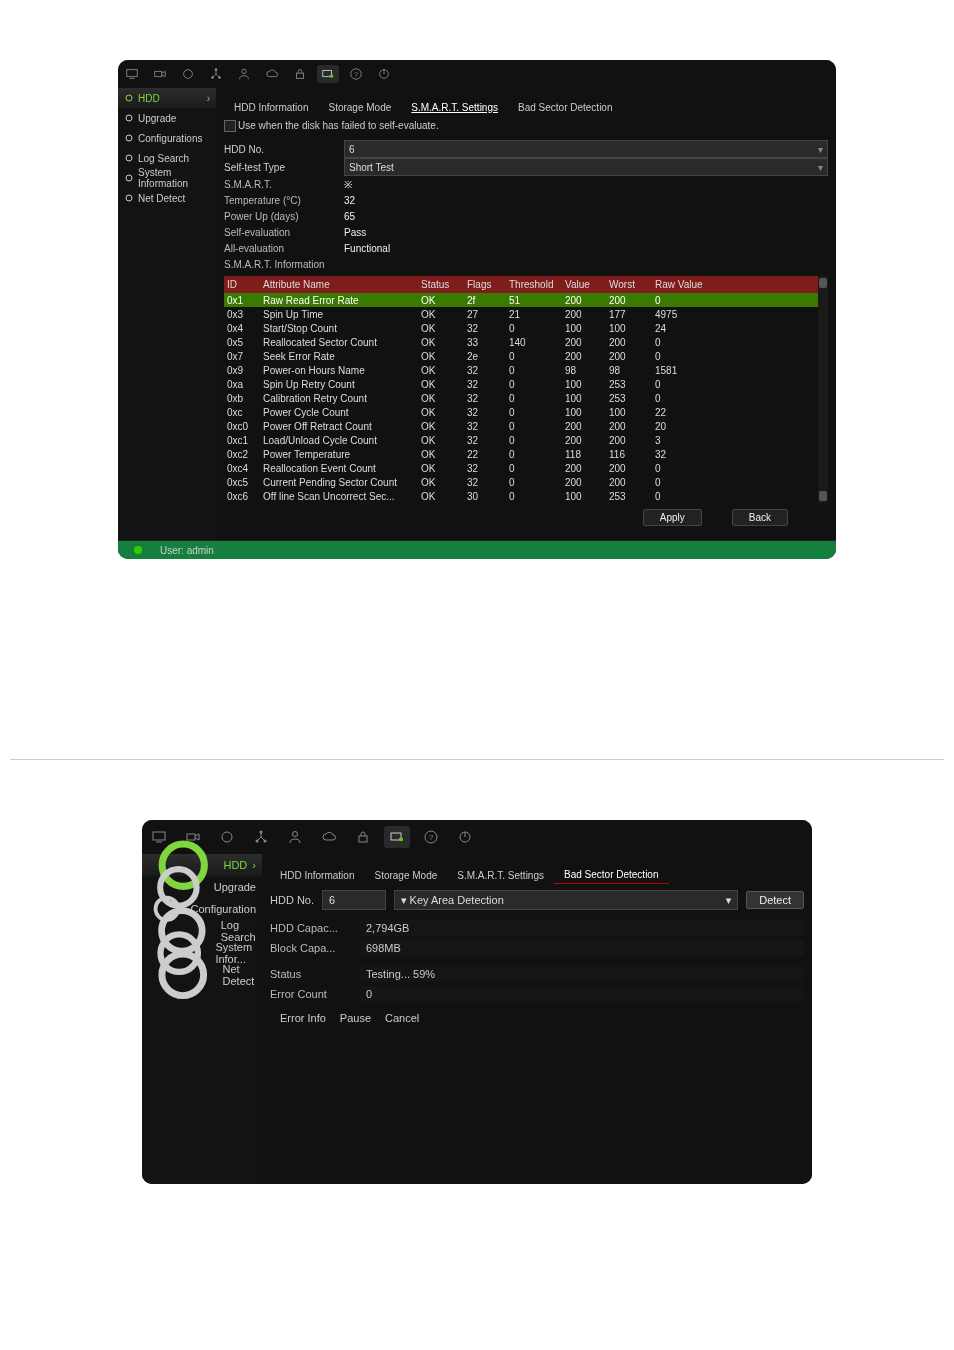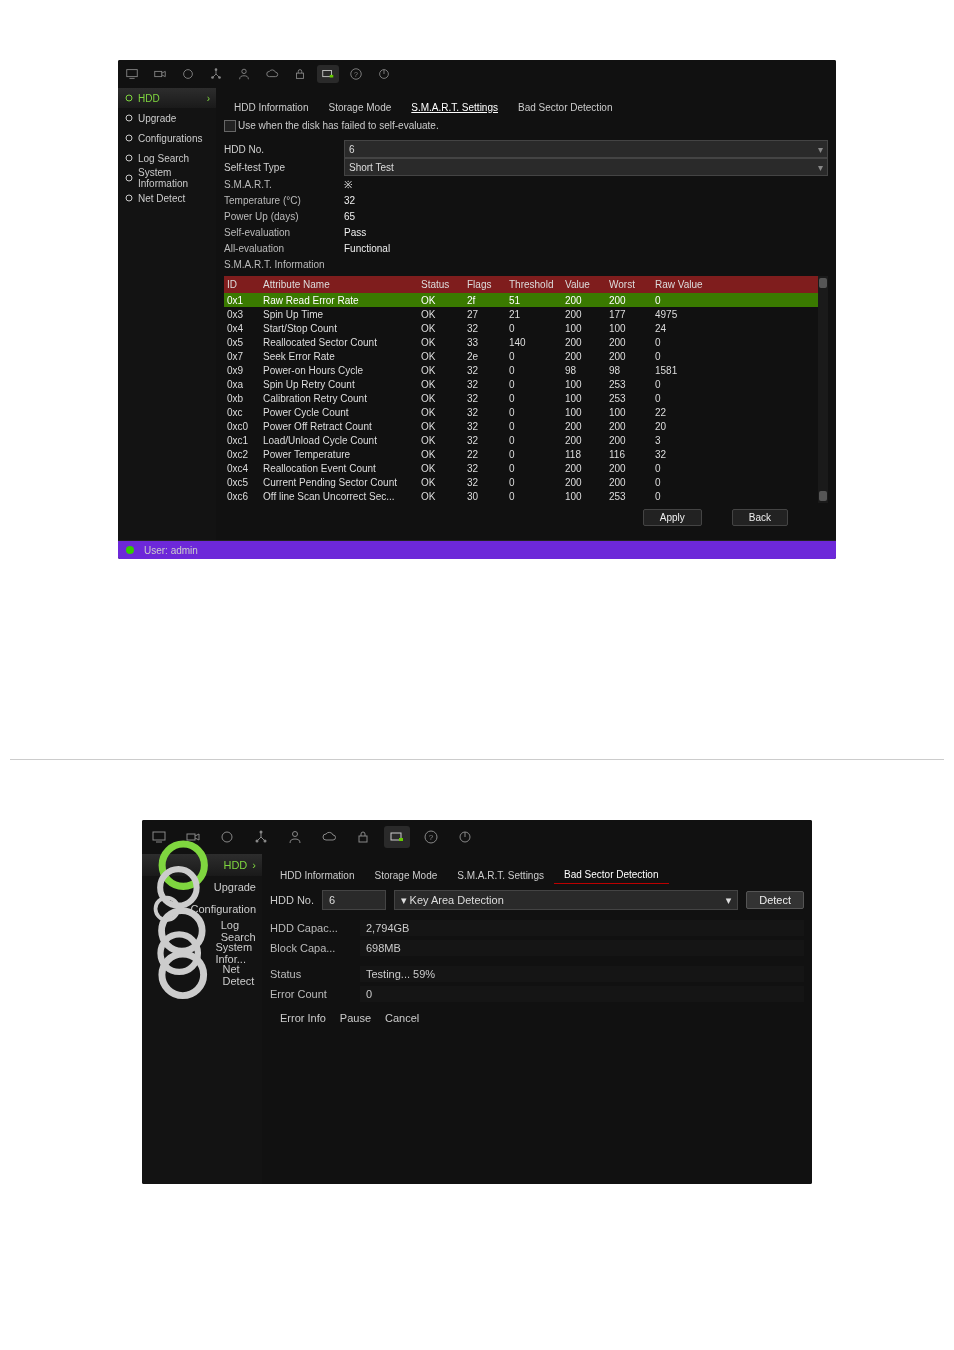--- a/index.html
+++ b/index.html
@@ -1,17 +1,17 @@
 <!DOCTYPE html>
 <html><head>
 <meta charset="utf-8">
 <style>
 html,body{margin:0;padding:0;background:#fff;font-family:Arial,sans-serif}
 .page{width:954px;margin:0 auto;padding:0;position:relative}
-.shot{background:#000;color:#d0d0d0;font-size:10px;margin:60px auto 0 auto;border-radius:2px;overflow:hidden}
+.shot{background:#000;color:#d0d0d0;font-size:10px;margin:60px auto 0 auto;border-radius:10px;overflow:hidden}
 .shot1{width:718px}
 .shot2{width:670px}
 .topbar{height:28px;background:#111;display:flex;align-items:center}
 .topbar .icn{width:22px;height:18px;margin:0 3px;display:flex;align-items:center;justify-content:center;color:#888;border-radius:3px}
 .topbar .icn svg{width:14px;height:14px}
 .topbar .icn.active{background:#2a2a2a}
 .tabs{height:22px;display:flex;align-items:flex-end;padding-left:4px;background:#0e0e0e}
 .tab{padding:3px 10px;color:#ccc;cursor:pointer;font-size:10px}
 .tab.active{color:#fff;text-decoration:underline}
 .tab.redul{color:#fff;border-bottom:1px solid #b00}
@@ -39,21 +39,21 @@
 .col-status{width:40px}
 .col-flags{width:36px}
 .col-thr{width:50px}
 .col-val{width:38px}
 .col-worst{width:40px}
 .col-raw{flex:1}
 .scrolltrack{width:10px;background:#1a1a1a;position:relative}
 .scrollthumb{position:absolute;left:1px;right:1px;background:#555;border-radius:2px}
 .btns{display:flex;justify-content:flex-end;gap:30px;padding:6px 40px 6px 10px;color:#ddd}
 .btn{background:#222;border:1px solid #444;padding:2px 16px;color:#eee;font-size:10px;border-radius:2px}
-.statusbar{height:18px;background:#6d28d9;border-top:1px solid #222;display:flex;align-items:center;padding:0 8px;font-size:10px;color:#ccc;gap:10px}
+.statusbar{height:18px;background:#15803d;border-top:1px solid #222;display:flex;align-items:center;padding:0 16px;font-size:10px;color:#ccc;gap:18px}
 .dot{width:8px;height:8px;border-radius:50%;background:#3c0}
 hr.sep{margin:200px 10px 30px 10px;border:none;border-top:1px solid #ccc}
 .main2{flex:1;background:#111;padding:8px}
 .toprow{display:flex;align-items:center;gap:8px;font-size:11px;color:#ccc}
 .toprow .sel{background:#2a2a2a;border:1px solid #444;color:#ddd;padding:1px 6px;display:flex;align-items:center;gap:6px;height:16px}
 .toprow .btnd{background:#333;border:1px solid #555;color:#eee;padding:2px 12px;font-size:11px;border-radius:2px}
 .midwrap{display:flex;gap:18px;margin-top:8px}
 .scanbox{width:228px;height:228px}
 .scangrid{width:228px;height:228px;position:relative;background:#1a1a1a}
 .scangrid .fill{position:absolute;left:0;top:0;right:0;background:#0db000}
@@ -297,21 +297,21 @@
                   <span class="cell col-name">Seek Error Rate</span>
                   <span class="cell col-status">OK</span>
                   <span class="cell col-flags">2e</span>
                   <span class="cell col-thr">0</span>
                   <span class="cell col-val">200</span>
                   <span class="cell col-worst">200</span>
                   <span class="cell col-raw">0</span>
                 </div>
                 <div class="smrow">
                   <span class="cell col-id">0x9</span>
-                  <span class="cell col-name">Power-on Hours Cycle</span>
+                  <span class="cell col-name">Power-on Hours Name</span>
                   <span class="cell col-status">OK</span>
                   <span class="cell col-flags">32</span>
                   <span class="cell col-thr">0</span>
                   <span class="cell col-val">98</span>
                   <span class="cell col-worst">98</span>
                   <span class="cell col-raw">1581</span>
                 </div>
                 <div class="smrow">
                   <span class="cell col-id">0xa</span>
                   <span class="cell col-name">Spin Up Retry Count</span>

